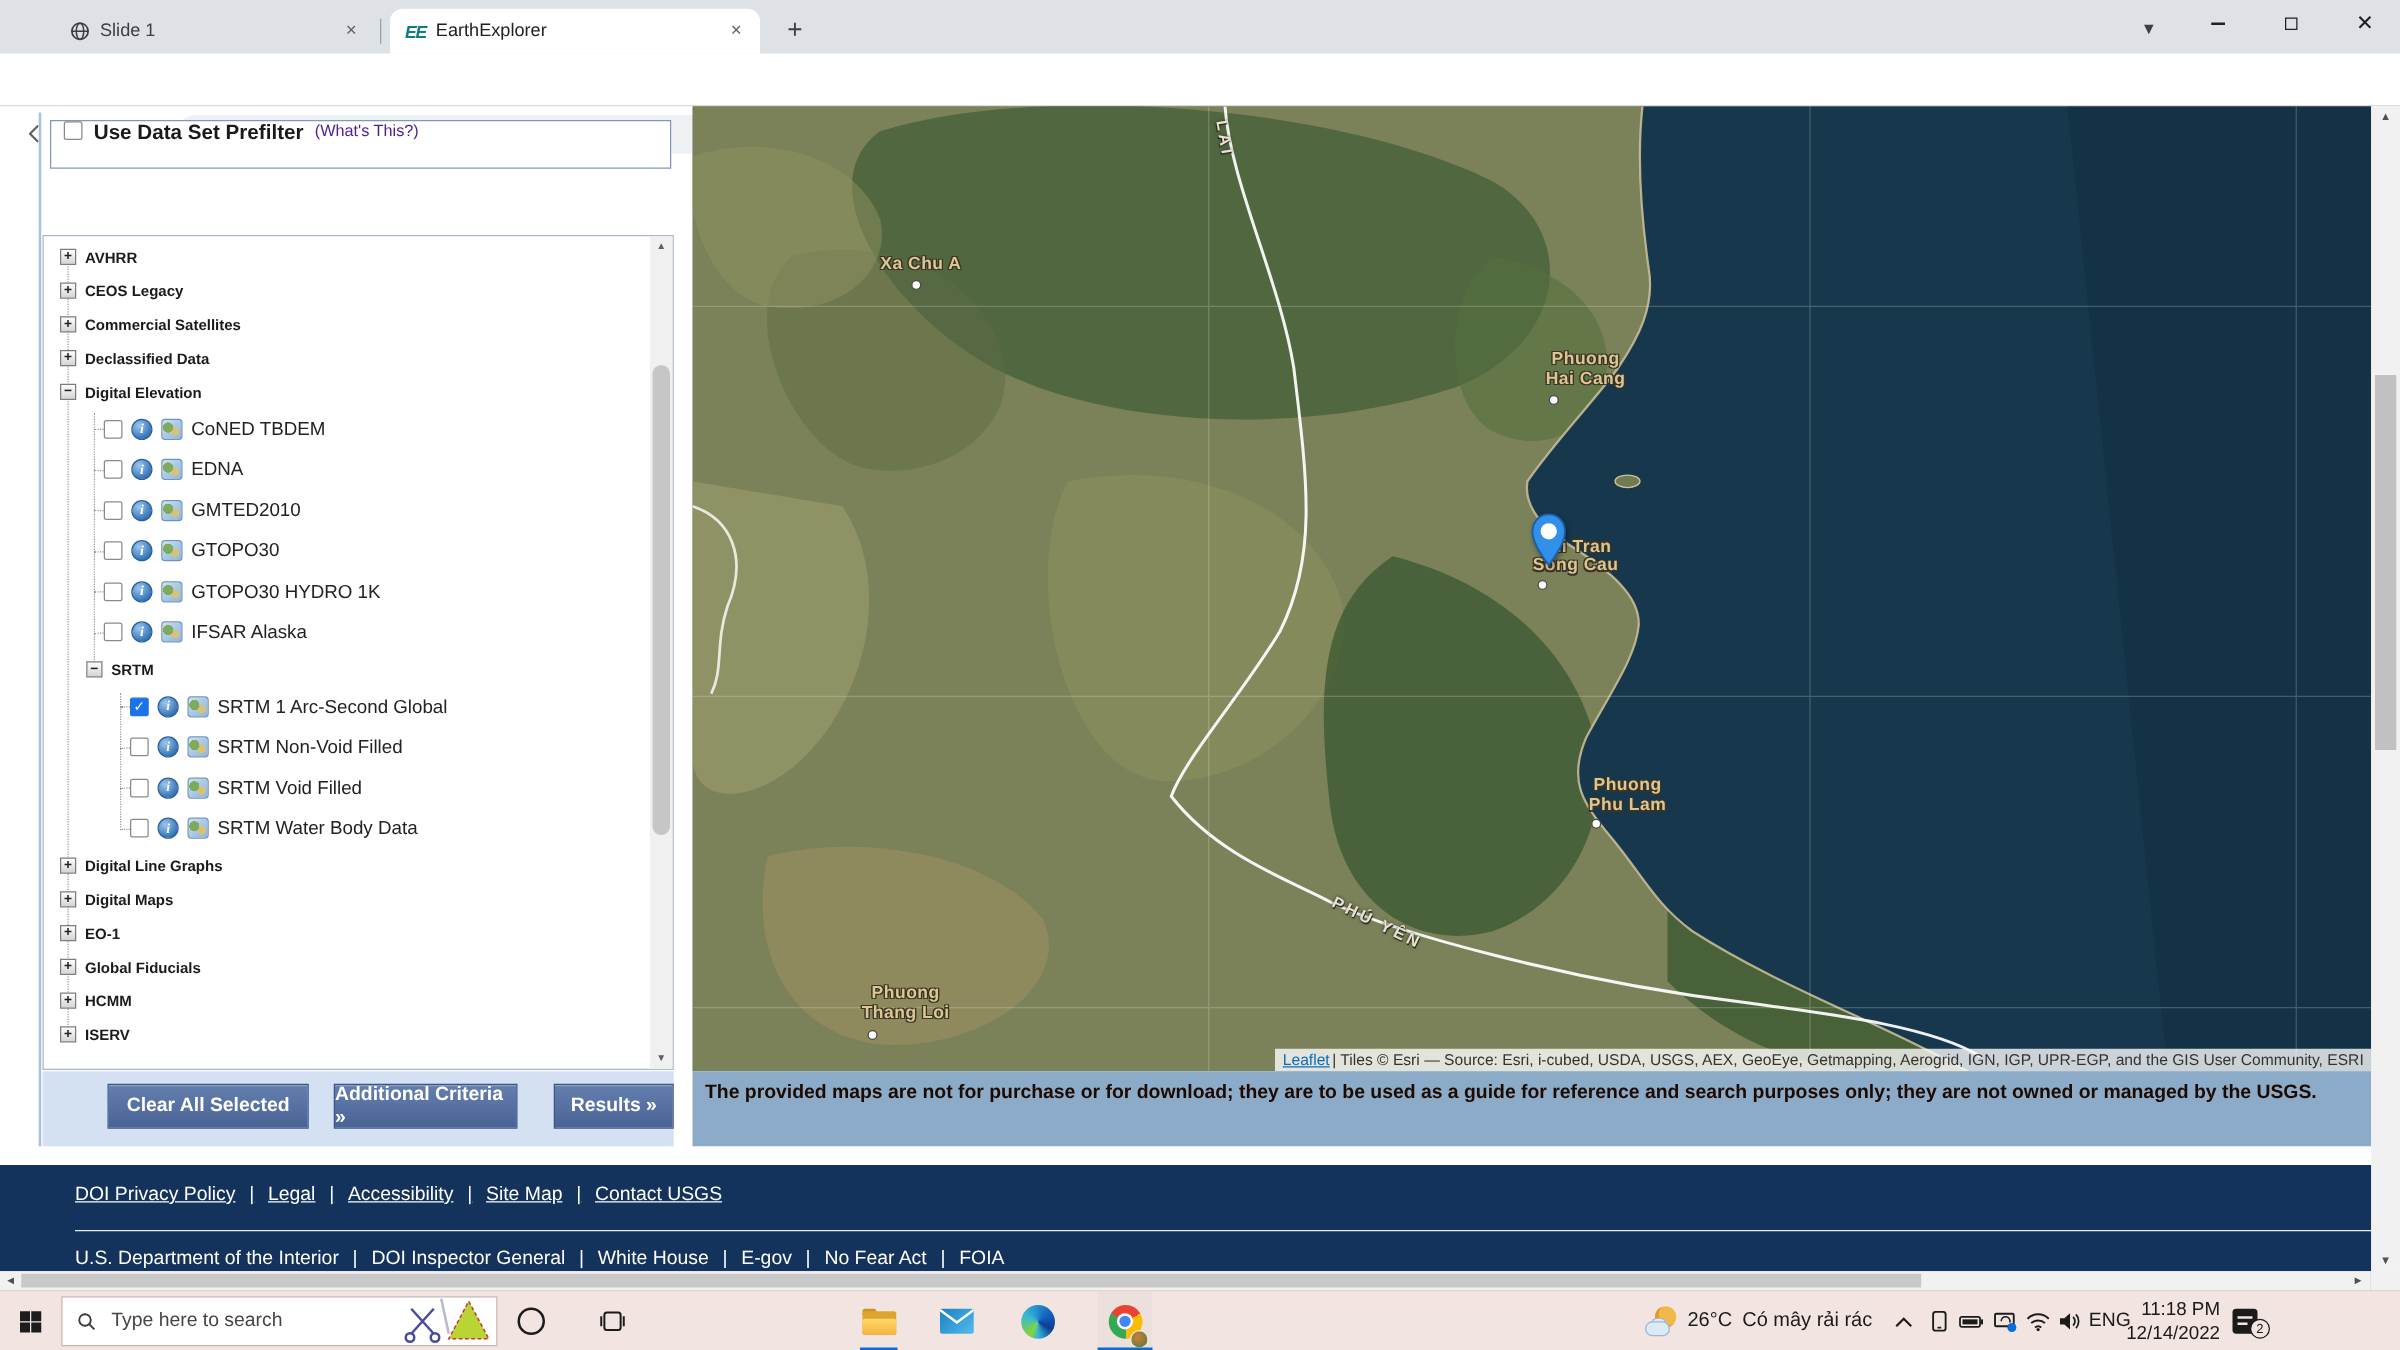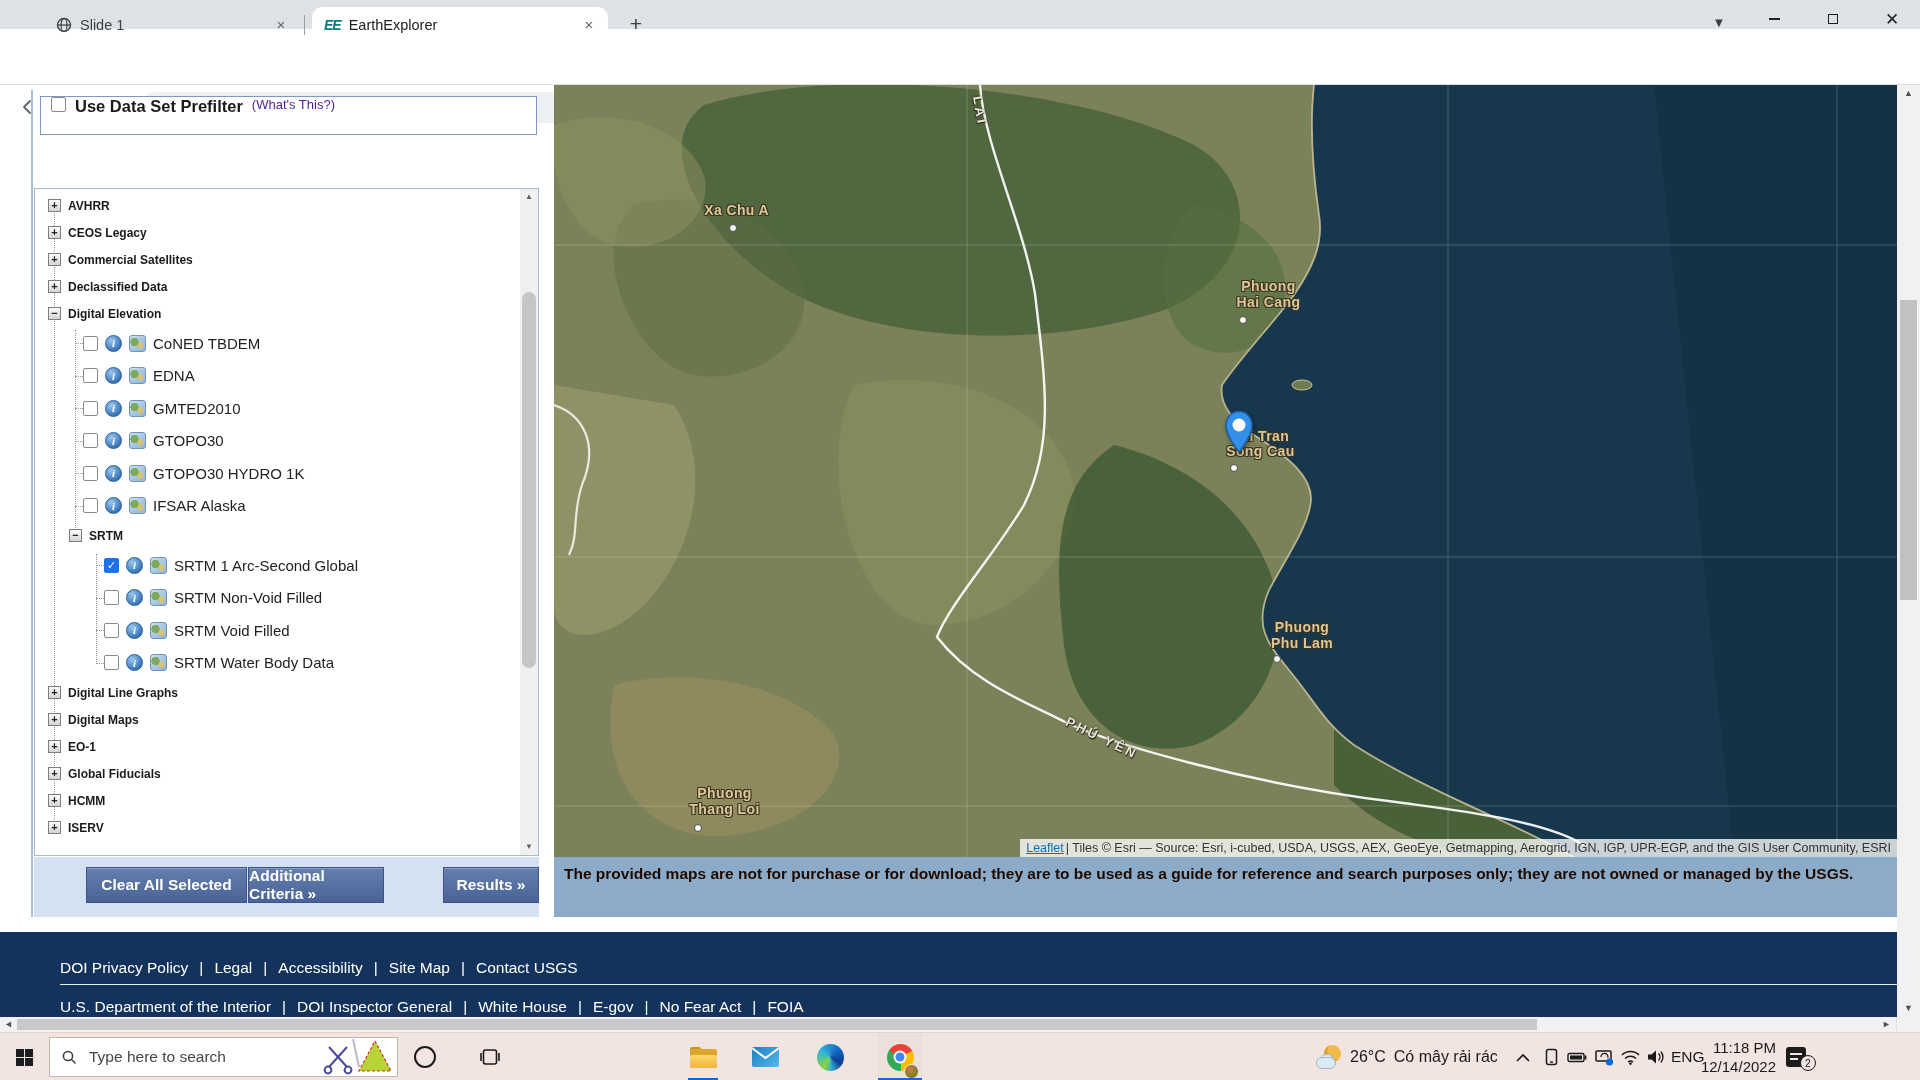--- a/index.html
+++ b/index.html
@@ -1,20 +1,20 @@
 <!DOCTYPE html>
 <html><head>
 <meta charset="utf-8">
 <style>
   html,body{margin:0;padding:0;background:#fff;}
   .screen{position:relative;width:1920px;height:1080px;overflow:hidden;
     font-family:"Liberation Sans","DejaVu Sans",sans-serif;background:#fff;}
 
   
-  .tabstrip{position:absolute;left:0;top:0;width:1920px;height:29px;background:#dee1e6;}
+  .tabstrip{position:absolute;left:0;top:0;width:1920px;height:43px;background:#dee1e6;}
   .tab{position:absolute;top:7px;height:36px;display:flex;align-items:center;gap:8px;
     padding:0 10px 0 12px;font-size:14.5px;color:#3c4043;box-sizing:border-box;}
   .tab.inactive{left:44px;width:256px;}
   .tab.active{left:312px;width:296px;background:#fff;border-radius:10px 10px 0 0;color:#202124;}
   .tab .title{flex:1;overflow:hidden;white-space:nowrap;}
   .tab-close{color:#5f6368;font-size:15px;width:18px;height:18px;line-height:18px;text-align:center;border-radius:50%;}
   .tab-sep{position:absolute;left:304px;top:15px;width:1px;height:20px;background:#9aa0a6;}
   .favicon-ee{color:#0e7c7b;font-weight:bold;font-style:italic;font-size:14px;letter-spacing:-1px;}
   .newtab{position:absolute;left:622px;top:11px;width:28px;height:28px;color:#3c4043;font-size:21px;
     line-height:26px;text-align:center;border-radius:50%;}
@@ -73,21 +73,21 @@
       linear-gradient(135deg,#cfe3f4,#a9c9e6 50%,#8fb6da);}
   .tscroll{position:absolute;right:0;top:0;width:18px;height:666px;background:#f0f0f0;}
   .tscroll .arr{position:absolute;left:0;width:18px;height:16px;color:#606060;font-size:8px;line-height:16px;text-align:center;}
   .tscroll .arr.up{top:0;} .tscroll .arr.dn{bottom:0;}
   .tscroll .thumb{position:absolute;left:2px;width:14px;top:103px;height:376px;background:#c6c6c6;border-radius:7px;}
 
   .btnzone{position:absolute;left:34px;top:857px;width:505px;height:60px;background:#d3e1f3;}
   .pbtn{position:absolute;top:10px;height:36px;border:1px solid #3c5588;border-radius:0;
     background:linear-gradient(#647fae,#4a6396);color:#fff;font-weight:bold;font-size:15.5px;
     display:flex;align-items:center;justify-content:center;box-sizing:border-box;box-shadow:inset 0 1px 0 rgba(255,255,255,.25);}
-  .pbtn.clear{left:52px;width:161px;} .pbtn.crit{left:214px;width:136px;} .pbtn.res{left:409px;width:96px;}
+  .pbtn.clear{left:52px;width:161px;} .pbtn.crit{left:233px;width:147px;} .pbtn.res{left:409px;width:96px;}
 
   
   .maparea{position:absolute;left:554px;top:85px;width:1343px;height:772px;overflow:hidden;background:#7b8259;}
   .maparea svg{position:absolute;left:0;top:0;}
   .place{position:absolute;transform:translate(-50%,-50%);color:#dcc793;font-weight:bold;font-size:14px;
     line-height:1.12;text-align:center;letter-spacing:.4px;white-space:nowrap;
     text-shadow:-1px -1px 0 #3a3426,1px -1px 0 #3a3426,-1px 1px 0 #3a3426,1px 1px 0 #3a3426;}
   .pdot{position:absolute;width:8px;height:8px;border-radius:50%;background:#fff;border:1.5px solid #4a4a4a;
     transform:translate(-50%,-50%);box-sizing:border-box;}
   .region-label{position:absolute;color:#e8e2d2;font-weight:bold;font-size:13px;letter-spacing:3px;
@@ -95,21 +95,21 @@
   .lmarker{position:absolute;transform:translate(-50%,-100%);filter:drop-shadow(1px 2px 2px rgba(0,0,0,.4));}
   .attrib{position:absolute;right:0;bottom:0;height:18px;background:rgba(255,255,255,.78);
     font-size:12.5px;color:#333;display:flex;align-items:center;padding:0 6px;white-space:nowrap;}
   .attrib a{color:#0a6ebd;text-decoration:underline;margin-right:2px;}
 
   
   .disclaimer{position:absolute;left:554px;top:857px;width:1343px;height:60px;background:#8cabc9;box-sizing:border-box;
     padding:7px 24px 0 10px;font-size:15.5px;font-weight:bold;color:#1d0a00;line-height:1.3;}
   .footer{position:absolute;left:0;top:932px;width:1897px;height:85px;background:#14335c;color:#fff;overflow:hidden;}
   .frow{position:absolute;left:60px;font-size:15.5px;white-space:nowrap;}
-  .frow.r1{top:27px;} .frow.r2{top:66px;}
+  .frow.r1{top:15px;text-decoration:underline;} .frow.r2{top:66px;}
   .frow .flink{color:#fff;} .frow .fsep{padding:0 11px;color:#fff;}
   .frule{position:absolute;left:60px;top:52px;right:0;border-top:1px solid #e8edf4;}
 
   
   .vscroll{position:absolute;left:1897px;top:85px;width:23px;height:932px;background:#f1f1f1;}
   .vscroll .arr{position:absolute;left:0;width:23px;height:17px;color:#505050;font-size:9px;line-height:17px;text-align:center;}
   .vscroll .arr.up{top:0;} .vscroll .arr.dn{bottom:0;}
   .vscroll .thumb{position:absolute;left:3px;width:17px;top:215px;height:300px;background:#c1c1c1;}
   .hscroll{position:absolute;left:0;top:1017px;width:1920px;height:15px;background:#f1f1f1;}
   .hscroll .arr{position:absolute;top:0;height:15px;width:17px;color:#505050;font-size:9px;line-height:15px;text-align:center;}

